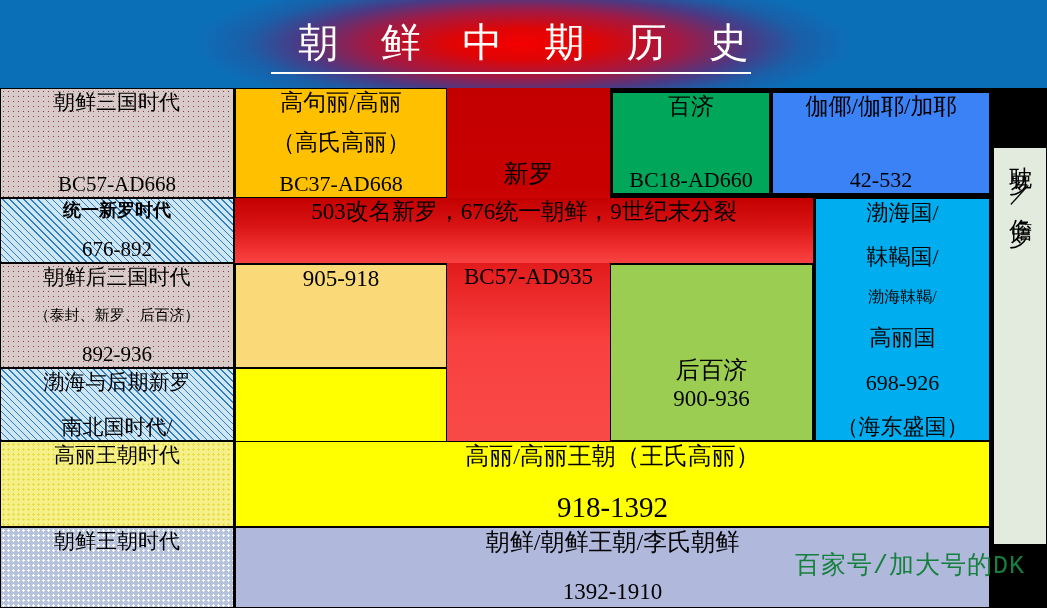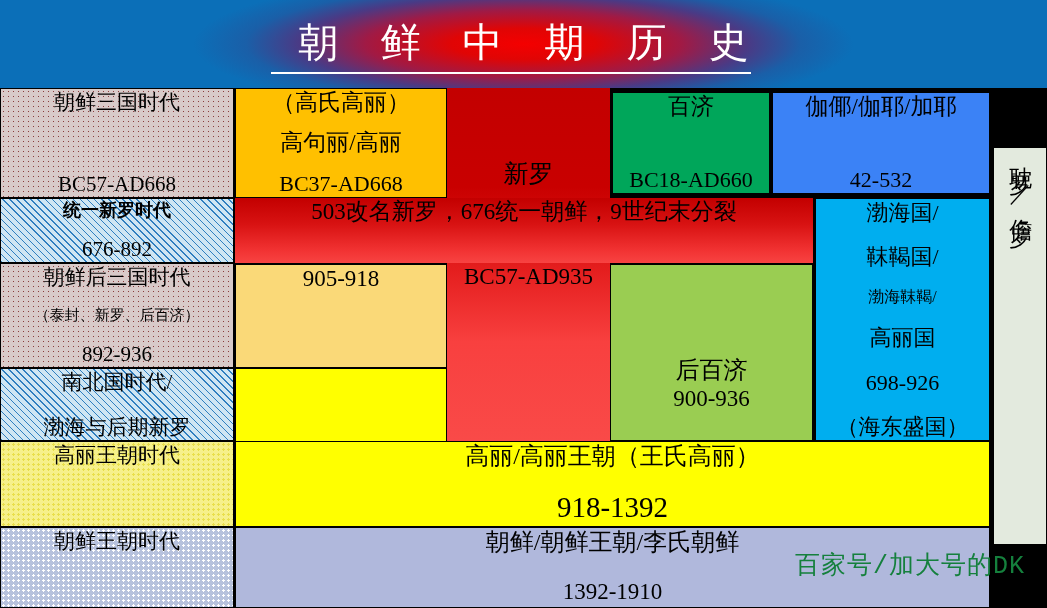--- a/index.html
+++ b/index.html
@@ -88,39 +88,39 @@
     <span class="ln" style="font-size:21px;">676-892</span>
   </div>
 
   <div class="cell b pat-dot-warm" style="left:0;top:263px;width:234px;height:105px;">
     <span class="ln" style="font-size:21px;">朝鲜后三国时代</span>
     <span class="ln" style="font-size:15px;">（泰封、新罗、后百济）</span>
     <span class="ln" style="font-size:21px;">892-936</span>
   </div>
 
   <div class="cell b pat-hatch-blue" style="left:0;top:368px;width:234px;height:73px;">
+    <span class="ln" style="font-size:21px;">渤海与后期新罗</span>
     <span class="ln" style="font-size:21px;">南北国时代/</span>
-    <span class="ln" style="font-size:21px;">渤海与后期新罗</span>
   </div>
 
   <div class="cell b pat-dot-yellow" style="left:0;top:441px;width:234px;height:86px;">
     <span class="ln" style="font-size:21px;">高丽王朝时代</span>
   </div>
 
   <div class="cell b pat-dot-blue" style="left:0;top:527px;width:234px;height:81px;">
     <span class="ln" style="font-size:21px;">朝鲜王朝时代</span>
   </div>
 
   <div class="cell silla-grad" style="left:447px;top:88px;width:163px;height:353px;justify-content:flex-start;padding-top:70px;">
     <span class="ln" style="font-size:25px;">新罗</span>
   </div>
 
   <div class="cell b" style="left:235px;top:88px;width:212px;height:110px;background:#FFC000;">
+    <span class="ln" style="font-size:23px;">高句丽/高丽</span>
     <span class="ln" style="font-size:23px;">（高氏高丽）</span>
-    <span class="ln" style="font-size:23px;">高句丽/高丽</span>
     <span class="ln" style="font-size:22px;">BC37-AD668</span>
   </div>
 
   <div class="cell b" style="left:612px;top:92px;width:158px;height:102px;background:#00A65A;">
     <span class="ln" style="font-size:23px;">百济</span>
     <span class="ln" style="font-size:22px;">BC18-AD660</span>
   </div>
 
   <div class="cell b" style="left:772px;top:92px;width:218px;height:102px;background:#3b82f6;">
     <span class="ln" style="font-size:23px;">伽倻/伽耶/加耶</span>

